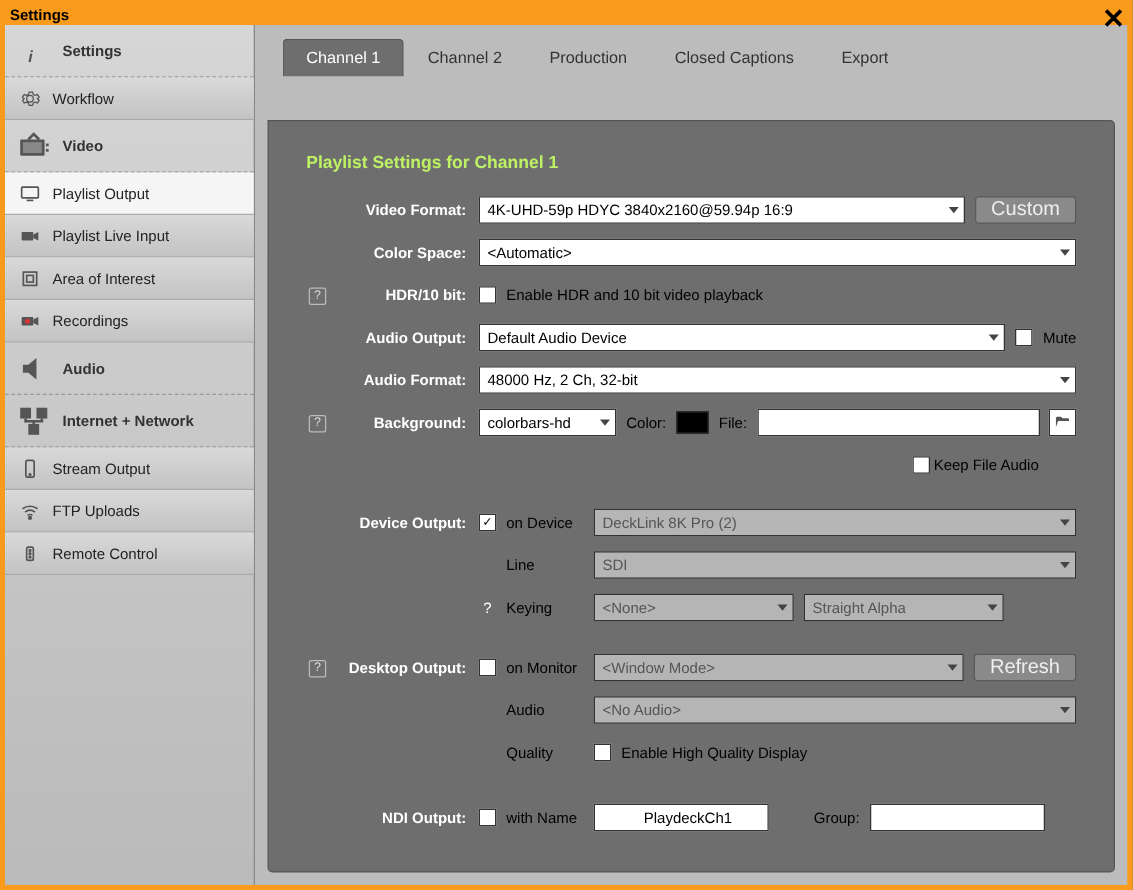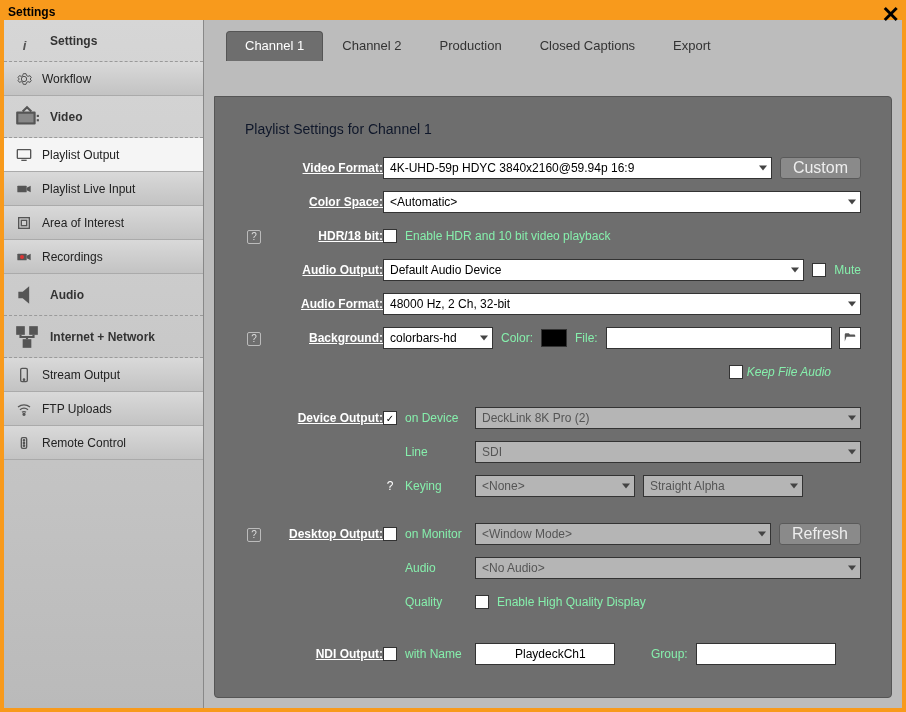--- a/index.html
+++ b/index.html
@@ -16,42 +16,42 @@
   .sb-item.active { background: #f5f5f5; }
   .sb-item span.lbl, .sb-head span.lbl { flex: 1; }
 
   
   .main { flex: 1; padding: 10px; display: flex; flex-direction: column; gap: 36px; }
   .tabstrip { display: flex; height: 30px; padding-left: 12px; }
   .tab { padding: 6px 18px 0 18px; color: #333; font-size: 13px; cursor: pointer; border: 1px solid transparent; border-bottom: none; border-radius: 4px 4px 0 0; position: relative; top: 1px; }
   .tab.active { background: #6e6e6e; color: #fff; border-color: #555; }
   .panel { flex: 1; background: #6e6e6e; border: 1px solid #555; border-radius: 0 4px 4px 4px; padding: 24px 30px; color: #fff; overflow: auto; }
 
-  .panel h2 { font-size: 14px; font-weight: normal; margin-bottom: 16px; color: #0f172a; }
+  .panel h2 { font-size: 14px; font-weight: bold; margin-bottom: 16px; color: #bef264; }
 
   .row { display: flex; align-items: center; min-height: 30px; margin-bottom: 4px; }
   .row .help { width: 18px; text-align: center; }
   .row .help .qbox { display: inline-block; width: 14px; height: 14px; border: 1px solid #bbb; color: #ddd; font-size: 10px; line-height:12px; border-radius: 2px; cursor: pointer; text-align:center; }
-  .row .label { width: 120px; text-align: right; padding-right: 0; font-weight: bold; color: #fff; white-space: nowrap; text-decoration: underline; }
+  .row .label { width: 120px; text-align: right; padding-right: 10px; font-weight: bold; color: #fff; white-space: nowrap; }
   .row .ctrls { flex: 1; display: flex; align-items: center; gap: 8px; }
 
   .select { height: 22px; background: #fff; color: #000; border: 1px solid #333; padding: 0 3px 0 6px; font-size: 12px; display: flex; align-items: center; position: relative; cursor: pointer; }
   .select::after { content: ""; position: absolute; right: 4px; top: 50%; width: 0; height: 0; border-left: 4px solid transparent; border-right: 4px solid transparent; border-top: 5px solid #444; transform: translateY(-50%); }
   .select.dis { background: #b5b5b5; color: #555; }
 
   input[type=text].txt { height: 22px; background: #fff; color: #000; border: 1px solid #333; padding: 0 6px; font-size: 12px; }
 
   .checkbox { width: 14px; height: 14px; border: 1px solid #333; background: #fff; display: inline-flex; align-items: center; justify-content: center; cursor: pointer; font-size: 10px; color: #000; }
 
   .btn { height: 22px; padding: 0 12px; background: #8a8a8a; border: 1px solid #5a5a5a; border-radius: 3px; color: #eee; font-size: 16px; cursor: pointer; display: inline-flex; align-items: center; }
 
   .swatch { width: 26px; height: 18px; border: 1px solid #333; background: #000; cursor: pointer; }
 
-  .mini { color: #86efac; font-size: 12px; }
-  .righttrail { display: flex; justify-content: flex-end; padding-right: 30px; font-style: italic; }
+  .mini { color: #000000; font-size: 12px; }
+  .righttrail { display: flex; justify-content: flex-end; padding-right: 30px; }
   .file-browse { width: 22px; height: 22px; border: 1px solid #333; background: #fff; display:flex; align-items:center; justify-content:center; cursor:pointer; margin-left:-1px;}
 </style>
 </head>
 <body>
 
 <div class="titlebar">
   <span>Settings</span>
   <span class="close">✕</span>
 </div>
 
@@ -178,21 +178,21 @@
       <div class="row">
         <div class="help"></div>
         <div class="label">Color Space:</div>
         <div class="ctrls">
           <div class="select" style="flex:1">&lt;Automatic&gt;</div>
         </div>
       </div>
 
       <div class="row">
         <div class="help"><span class="qbox">?</span></div>
-        <div class="label">HDR/18 bit:</div>
+        <div class="label">HDR/10 bit:</div>
         <div class="ctrls">
           <span class="checkbox"></span>
           <span class="mini">Enable HDR and 10 bit video playback</span>
         </div>
       </div>
 
       <div class="row">
         <div class="help"></div>
         <div class="label">Audio Output:</div>
         <div class="ctrls">

